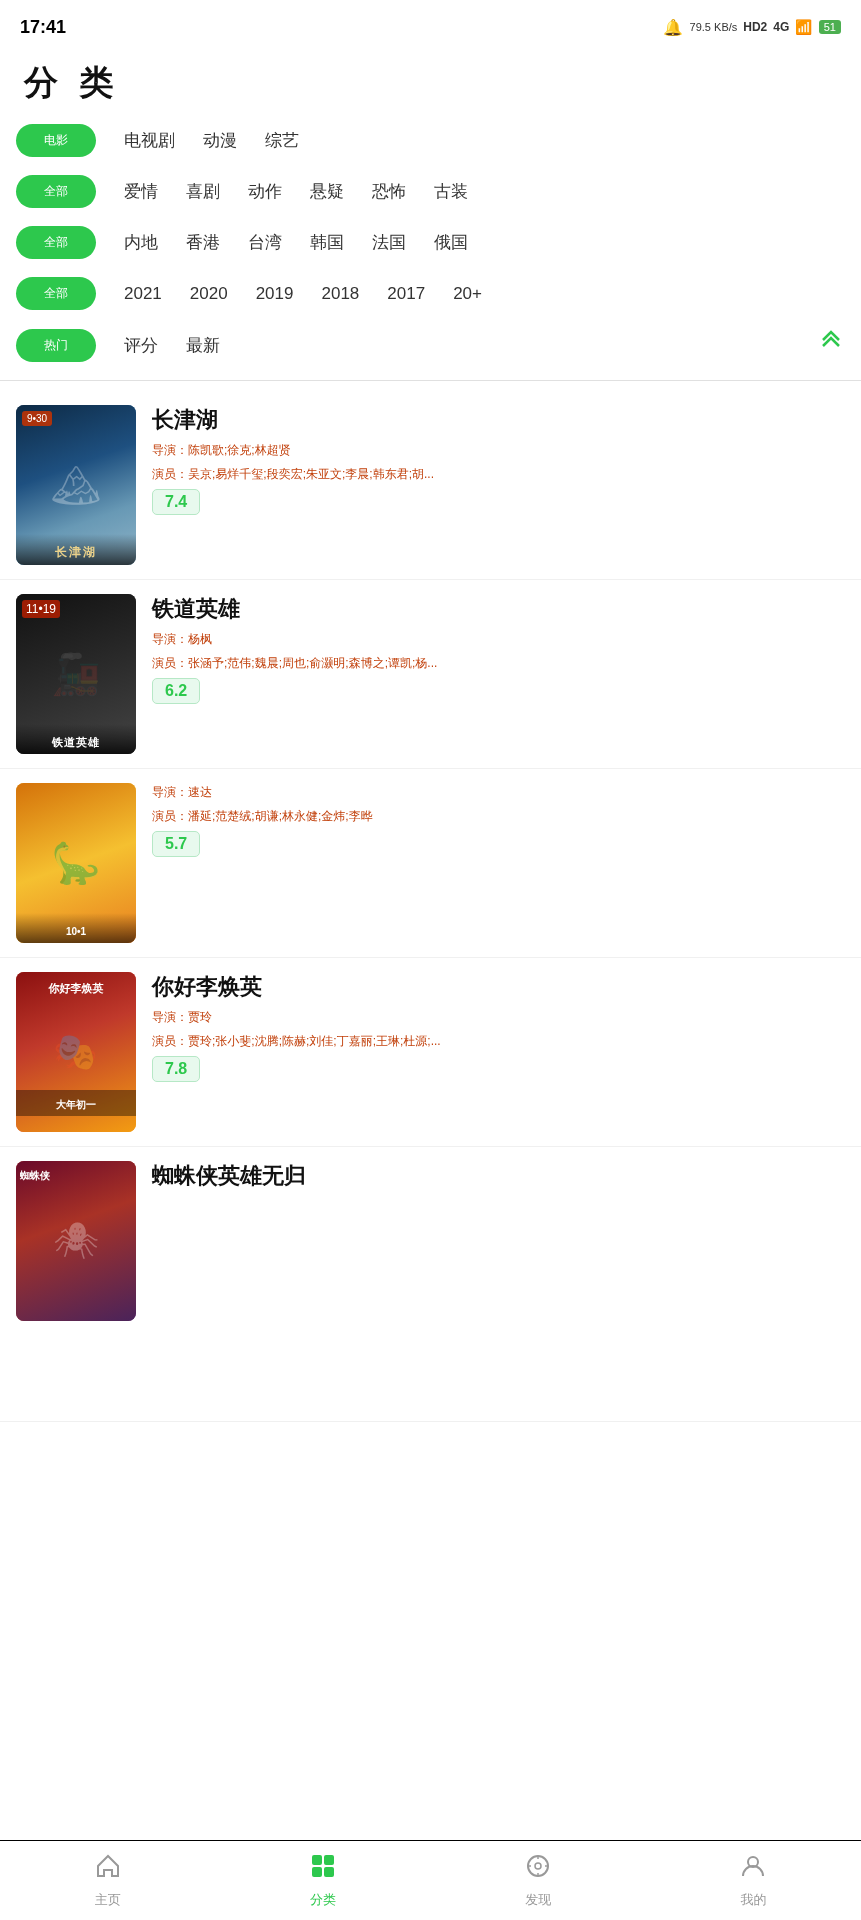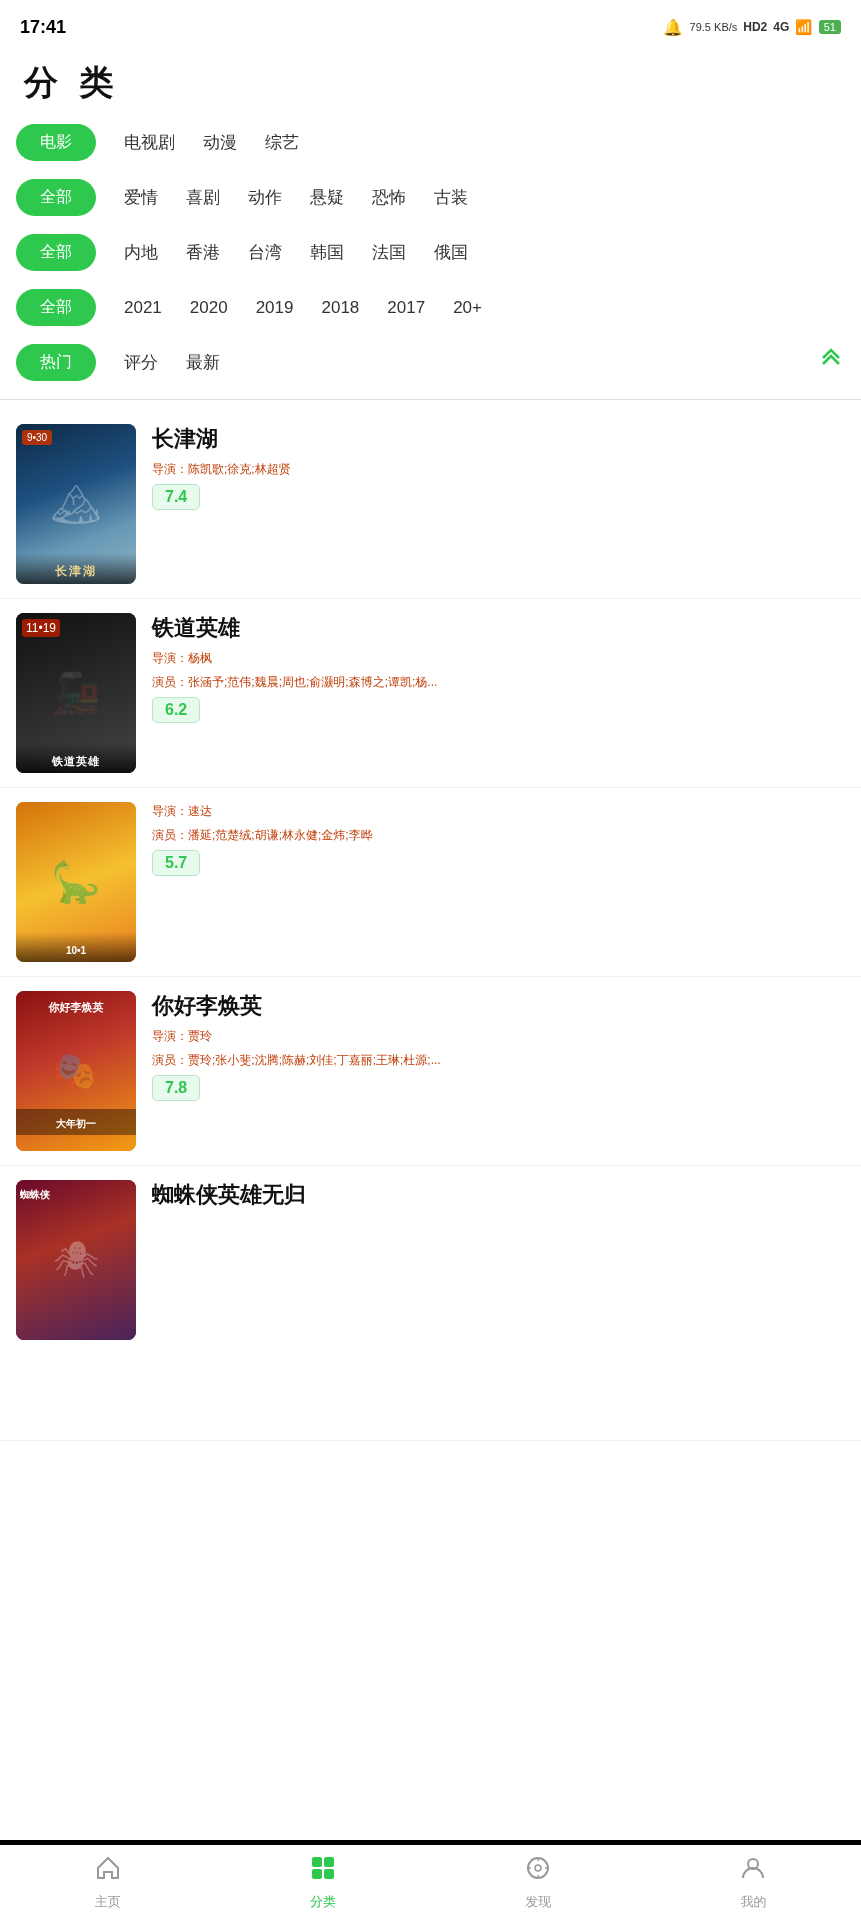--- a/index.html
+++ b/index.html
@@ -59,21 +59,21 @@
       display: flex;
       align-items: center;
       margin-bottom: 18px;
       gap: 0;
     }
     .filter-tag-active {
       background: #2dc84d;
       color: #fff;
       border-radius: 20px;
       padding: 8px 20px;
-      font-size: 16px;
+      font-size: 12px;
       font-weight: 500;
       min-width: 80px;
       text-align: center;
       cursor: pointer;
     }
     .filter-item {
       color: #333;
       font-size: 17px;
       margin-left: 28px;
       cursor: pointer;
@@ -147,21 +147,21 @@
     }
 
     
     .bottom-nav {
       position: fixed;
       bottom: 0;
       left: 0;
       width: 861px;
       height: 80px;
       background: #fff;
-      border-top: 5px solid #000000;
+      border-top: 1px solid #000000;
       display: flex;
       align-items: center;
     }
     .nav-item {
       flex: 1;
       display: flex;
       flex-direction: column;
       align-items: center;
       justify-content: center;
       gap: 4px;
@@ -276,20 +276,21 @@
           </div>
 
           <div style="color:rgba(255,255,255,0.3);font-size:40px;">🏔</div>
           <div style="position:absolute;top:6px;left:6px;background:rgba(200,50,0,0.85);color:#fff;font-size:10px;padding:2px 5px;border-radius:3px;">9•30</div>
         </div>
       </div>
     </div>
     <div class="movie-info">
       <span class="movie-title">长津湖</span>
       <span class="movie-meta">导演：陈凯歌;徐克;林超贤</span>
+      <span class="movie-meta">演员：吴京;易烊千玺;段奕宏;朱亚文;李晨;韩东君;胡...</span>
       <span class="movie-rating">7.4</span>
     </div>
   </div>
 
   <div class="movie-item">
     <div class="movie-poster poster-2">
       <div class="poster-inner">
         <div style="width:100%;height:100%;background:linear-gradient(160deg,#111 0%,#2a2a2a 50%,#444 100%);position:relative;display:flex;align-items:center;justify-content:center;">
           <div style="color:rgba(255,255,255,0.15);font-size:40px;">🚂</div>
           <div style="position:absolute;bottom:0;left:0;right:0;background:linear-gradient(transparent,rgba(0,0,0,0.8));padding:8px 6px 4px;text-align:center;">

